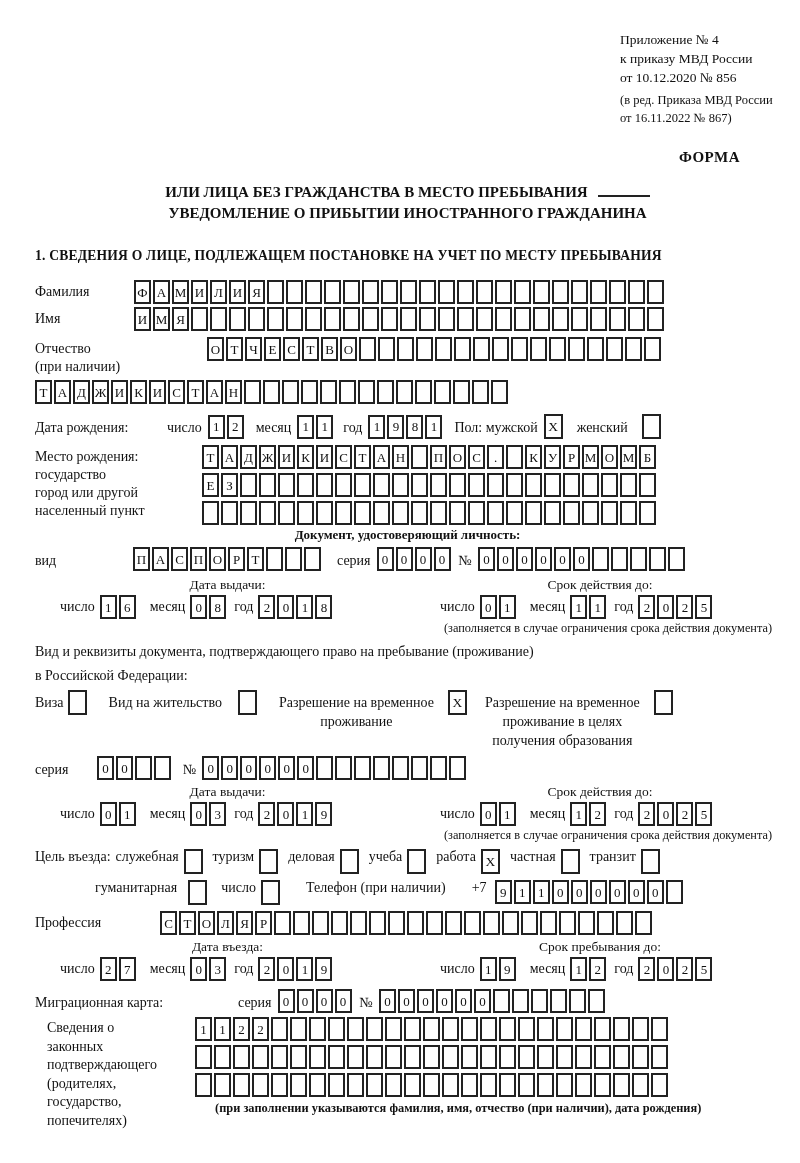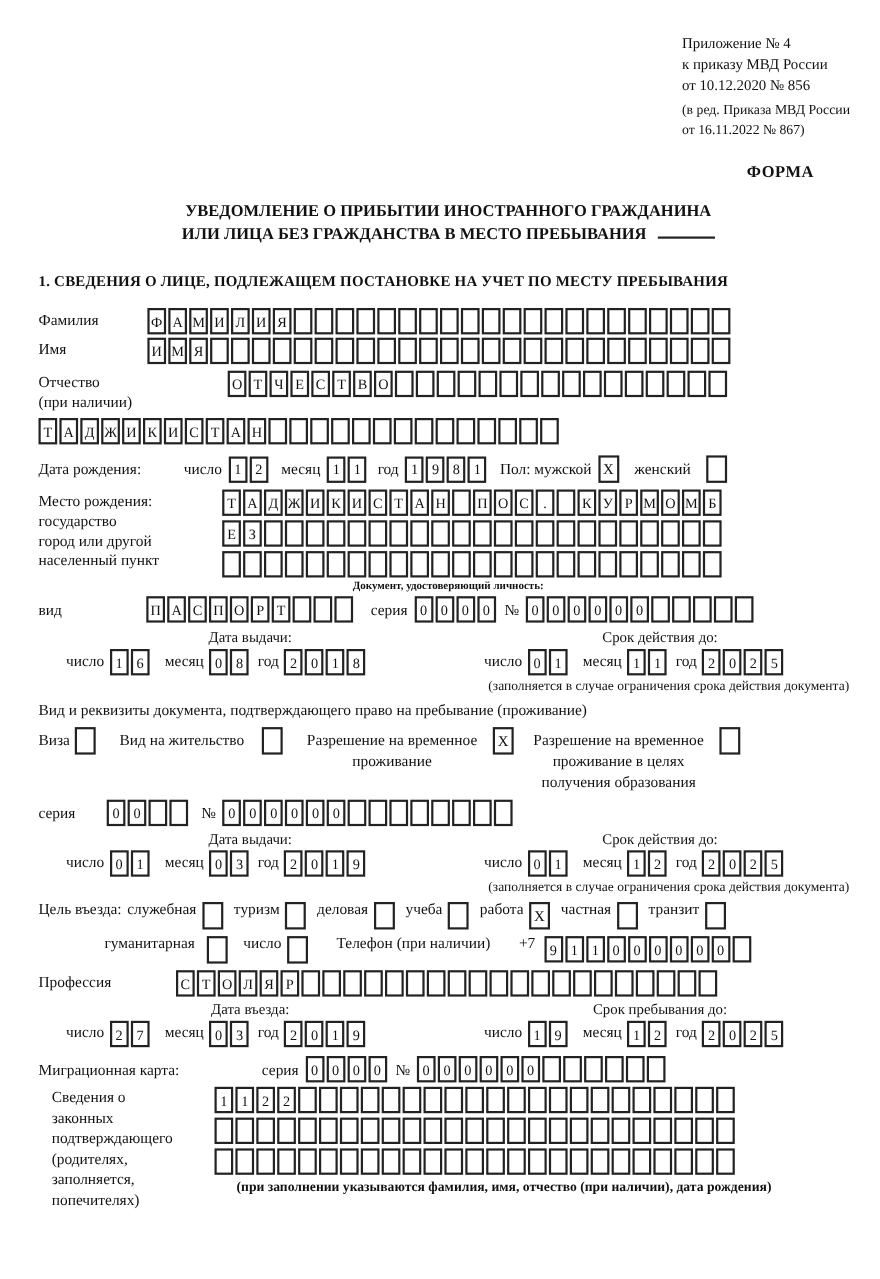--- a/index.html
+++ b/index.html
@@ -35,21 +35,21 @@
   }
 
   .frow { display:flex; align-items:flex-start; }
   .flabel { flex:0 0 auto; line-height:18px; padding-top:3px; }
 
   .mb3{margin-bottom:3px}.mb4{margin-bottom:4px}.mb6{margin-bottom:6px}
   .mb8{margin-bottom:8px}.mb10{margin-bottom:10px}
 
   .inline-lab { padding:3px 6px 0 0; }
 
-  .center-bold { text-align:center; font-weight:bold; font-size:10px; margin:2px 0 4px 0; }
+  .center-bold { text-align:center; font-weight:bold; font-size:13px; margin:2px 0 4px 0; }
 
   .dates { display:flex; }
   .dgroup { }
   .dgroup .dhead { text-align:center; font-size:13.5px; margin-bottom:2px; }
   .dnums { display:flex; align-items:center; }
   .dnums .dlab { padding:0 5px 0 0; }
   .note { text-align:right; font-size:12.3px; padding-right:8px; margin-top:2px; }
 
   .intro { line-height:20px; margin-bottom:4px; }
 
@@ -73,24 +73,24 @@
     <div>от 10.12.2020 № 856</div>
     <div class="amend">
       <div>(в ред. Приказа МВД России</div>
       <div>от 16.11.2022 № 867)</div>
     </div>
   </div>
 
   <div class="forma">ФОРМА</div>
 
   <div class="title">
-    <div>УВЕДОМЛЕНИЕ О ПРИБЫТИИ ИНОСТРАННОГО ГРАЖДАНИНА</div>
     <div>
       <span>ИЛИ ЛИЦА БЕЗ ГРАЖДАНСТВА В МЕСТО ПРЕБЫВАНИЯ</span><span class="blank"></span>
     </div>
+    <div>УВЕДОМЛЕНИЕ О ПРИБЫТИИ ИНОСТРАННОГО ГРАЖДАНИНА</div>
   </div>
 
   <div class="sec-head">1. СВЕДЕНИЯ О ЛИЦЕ, ПОДЛЕЖАЩЕМ ПОСТАНОВКЕ НА УЧЕТ ПО МЕСТУ ПРЕБЫВАНИЯ</div>
 
   <div class="frow mb3">
     <div class="flabel" style="width:99px">Фамилия</div>
     <div class="cellrow">
         <div class="cell">Ф</div>
         <div class="cell">А</div>
         <div class="cell">М</div>
@@ -415,20 +415,21 @@
               <div class="cell">2</div>
               <div class="cell">5</div>
             </div>
         </div>
       </div>
     </div>
     <div class="note mb6">(заполняется в случае ограничения срока действия документа)</div>
   </div>
 
   <div class="intro">Вид и реквизиты документа, подтверждающего право на пребывание (проживание)</div>
+  <div class="intro">в Российской Федерации:</div>
 
   <div class="permit-row">
     <span class="plab" style="padding-top:3px">Виза</span>
     <span class="cbox" style="margin-left:4px"></span>
     <span class="plab" style="padding:3px 0 0 22px">Вид на жительство</span>
     <span class="cbox" style="margin-left:16px"></span>
     <span class="plab" style="padding:3px 0 0 22px">
       <span>Разрешение на временное</span><br>
       <span>проживание</span>
     </span>
@@ -662,21 +663,21 @@
         <div class="cell"></div>
       </div>
   </div>
 
   <div class="reps">
     <div class="rlab">
       <div>Сведения о</div>
       <div>законных</div>
       <div>подтверждающего</div>
       <div>(родителях,</div>
-      <div>заполняется,</div>
+      <div>государство,</div>
       <div>попечителях)</div>
     </div>
     <div>
       <div class="cellrow mb4">
           <div class="cell">1</div>
           <div class="cell">1</div>
           <div class="cell">2</div>
           <div class="cell">2</div>
           <div class="cell"></div>
           <div class="cell"></div>

